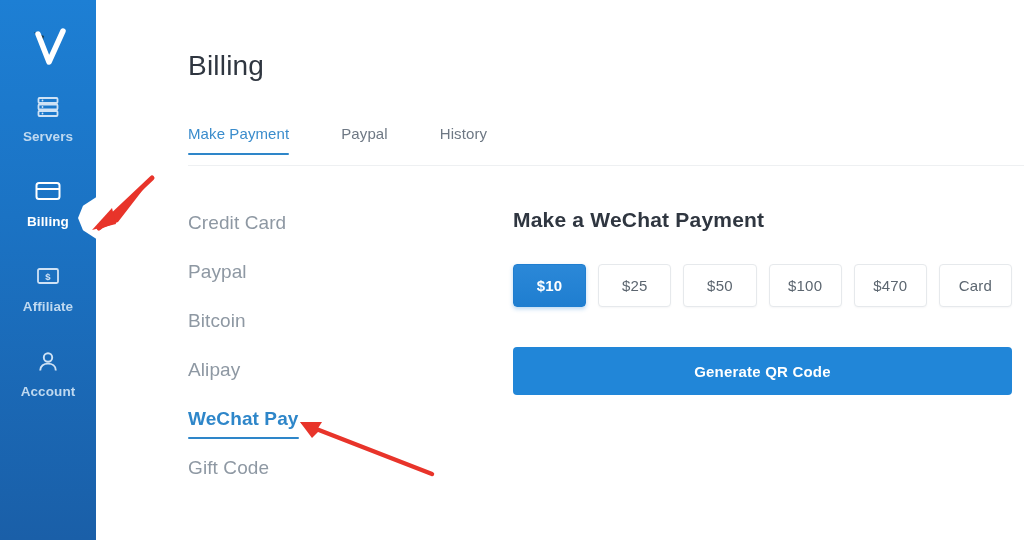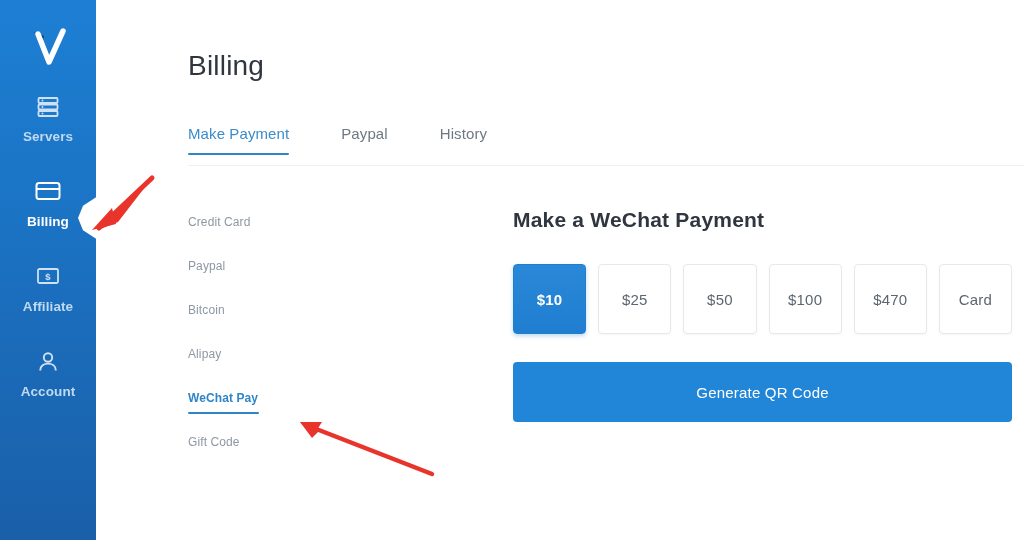--- a/index.html
+++ b/index.html
@@ -131,21 +131,21 @@
     margin-top: 53px;
   }
 
   
   .methods {
     width: 240px;
     flex: 0 0 240px;
     padding-top: 4px;
   }
   .method {
-    font-size: 12px;
+    font-size: 19px;
     color: #8e98a3;
     letter-spacing: 0.1px;
     margin-bottom: 27px;
     display: inline-block;
     position: relative;
     background: none;
     border: none;
     font-family: inherit;
     padding: 0;
     cursor: pointer;
@@ -176,21 +176,21 @@
     letter-spacing: 0.2px;
   }
 
   .amounts {
     display: flex;
     gap: 12px;
     margin-top: 32px;
   }
   .amount {
     flex: 1 1 0;
-    height: 70px;
+    height: 43px;
     border: 1px solid #e6e9ec;
     border-radius: 4px;
     background: #ffffff;
     color: #5c6670;
     font-size: 15px;
     font-family: inherit;
     letter-spacing: 0.2px;
     cursor: pointer;
     display: flex;
     align-items: center;
@@ -199,29 +199,29 @@
   }
   .amount.selected {
     background: linear-gradient(180deg, #2b88d8 0%, #1f7ed0 100%);
     border-color: #1f7ed0;
     color: #ffffff;
     font-weight: bold;
     box-shadow: 0 2px 4px rgba(31,126,208,0.30);
   }
 
   .generate-btn {
-    margin-top: 28px;
+    margin-top: 40px;
     width: 100%;
-    height: 60px;
+    height: 48px;
     background: #2186d8;
     border: none;
     border-radius: 4px;
     color: #ffffff;
     font-size: 15px;
-    font-weight: normal;
+    font-weight: bold;
     font-family: inherit;
     letter-spacing: 0.2px;
     cursor: pointer;
     display: flex;
     align-items: center;
     justify-content: center;
   }
 
   
   .annotations {

